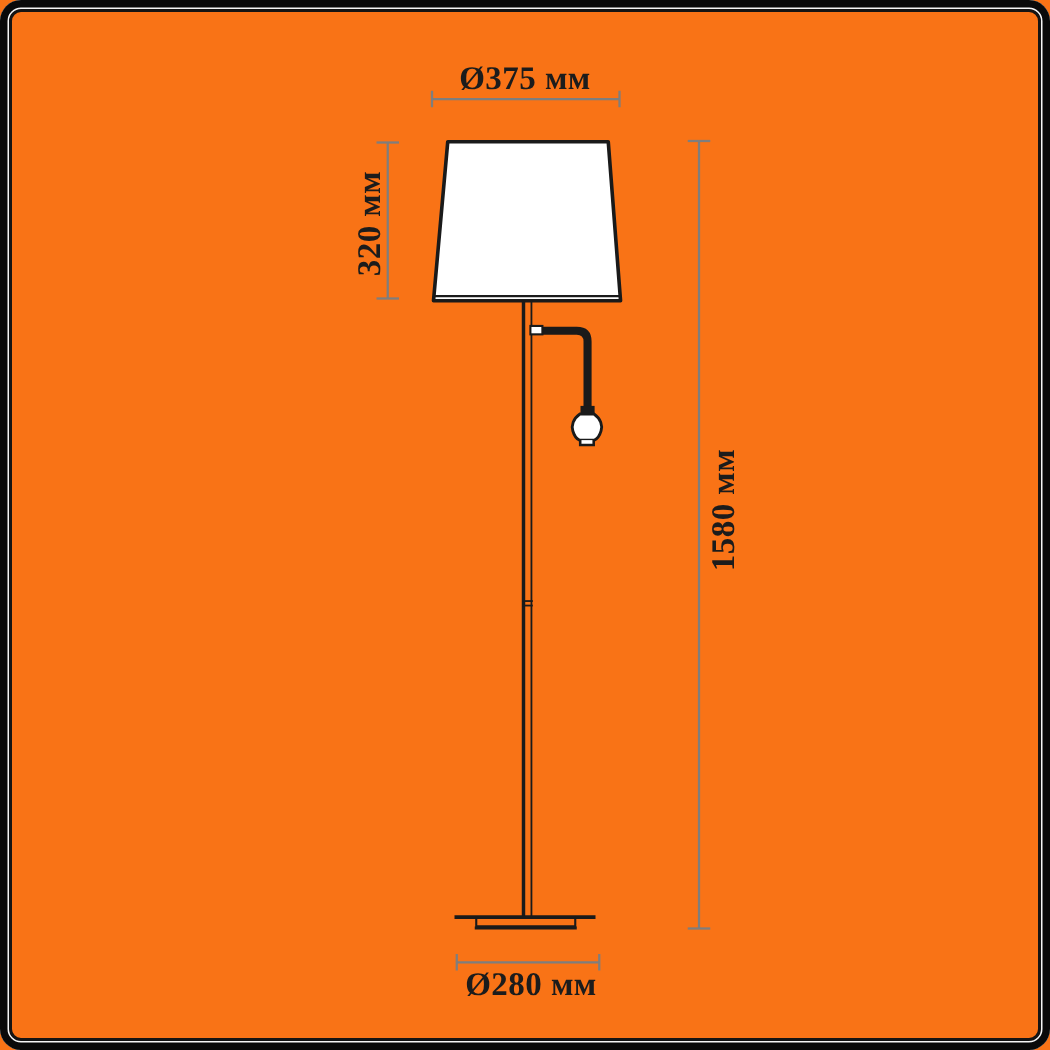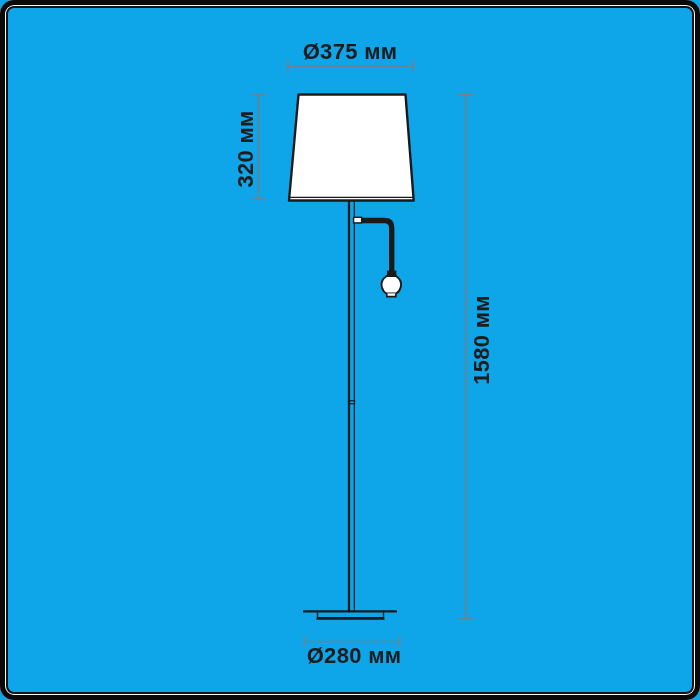--- a/index.html
+++ b/index.html
@@ -4,23 +4,23 @@
 <style>
   html, body {
     margin: 0;
     padding: 0;
     background: #ffffff;
   }
   .stage {
     position: relative;
     width: 700px;
     height: 700px;
-    background: #0ea5e9;
+    background: #f97316;
     overflow: hidden;
-    font-family: Liberation Sans, sans-serif;
+    font-family: Liberation Serif, serif;
   }
   
   .frame {
     position: absolute;
     inset: 0;
     border-radius: 14px;
     box-shadow:
       inset 0 0 0 5px #0a0a0a,
       inset 0 0 0 6px #f7f7f7,
       inset 0 0 0 8px #141414;

